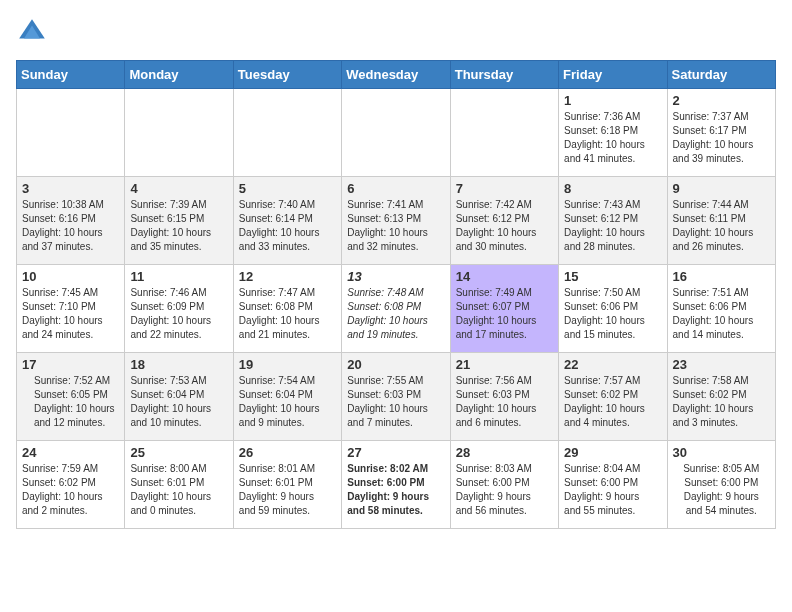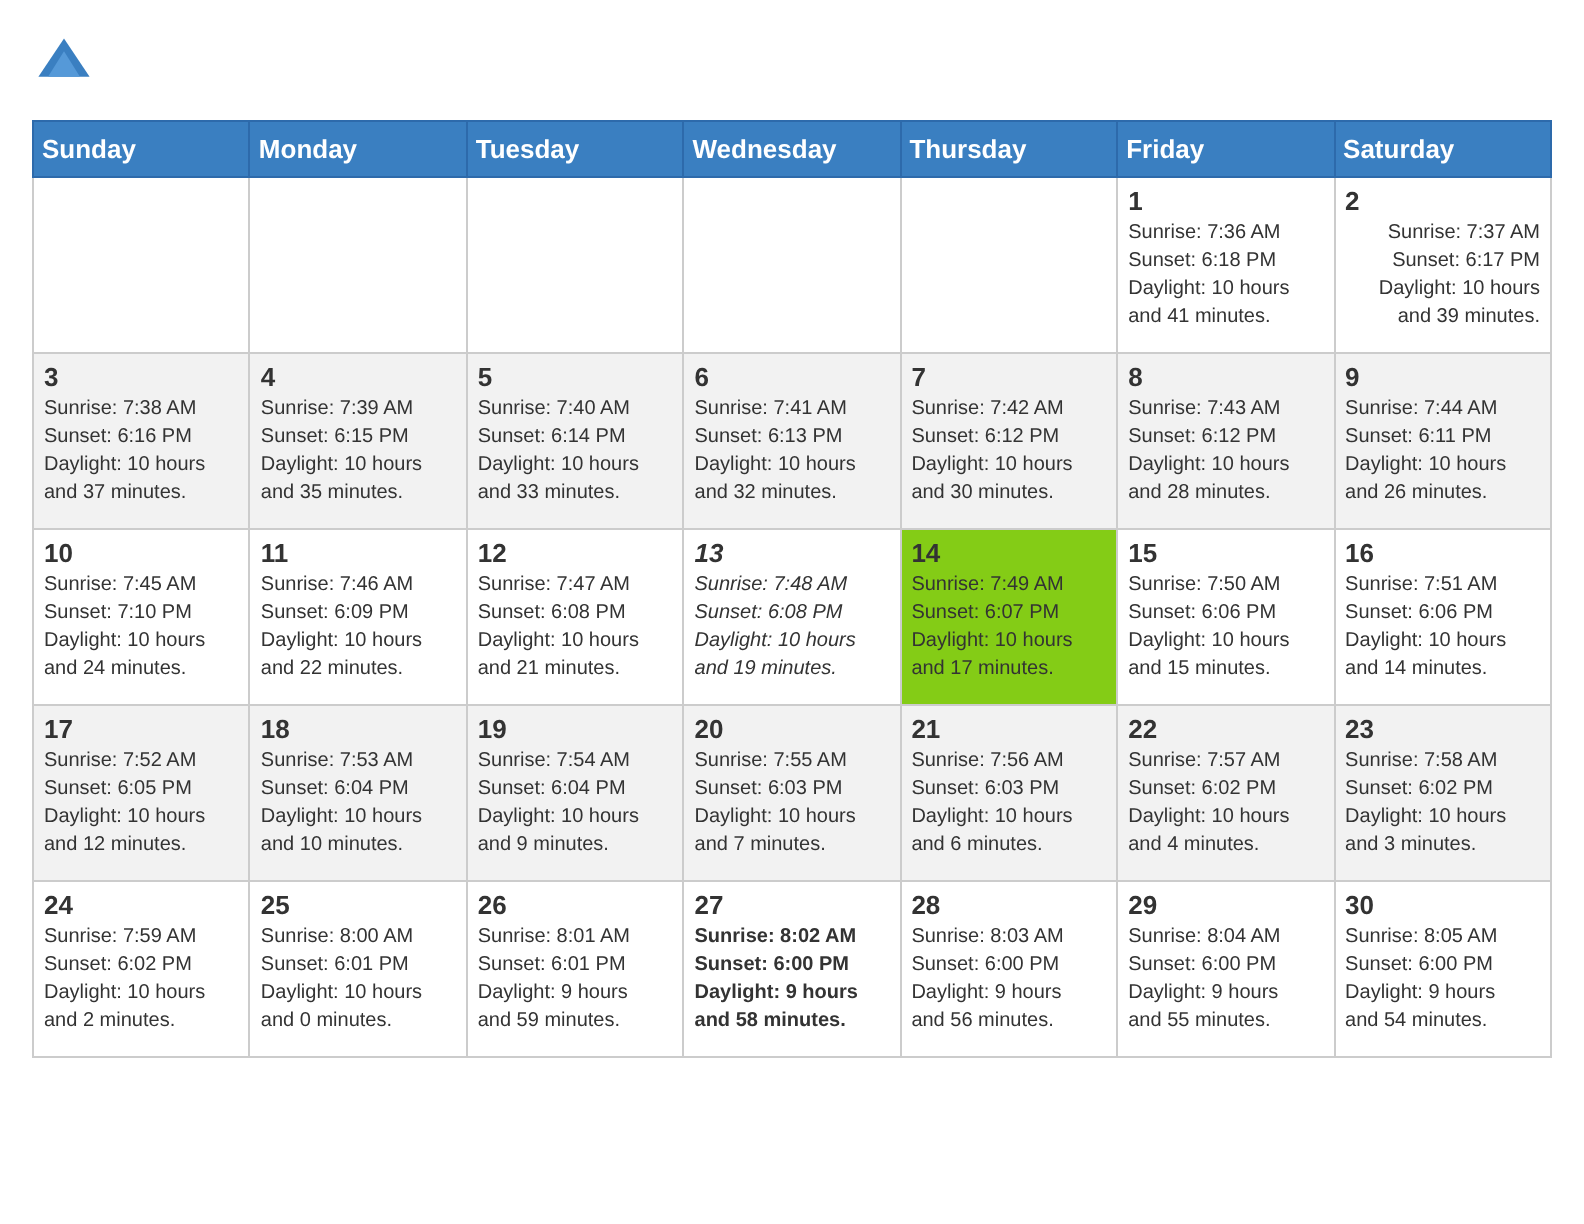--- a/index.html
+++ b/index.html
@@ -137,30 +137,30 @@
         <td class="empty" style="background: rgb(255, 255, 255);"></td>
         <td style="background: rgb(255, 255, 255);">
           <span class="day-number">1</span>
           <div class="day-info" style="white-space: pre-line;">Sunrise: 7:36 AM
 Sunset: 6:18 PM
 Daylight: 10 hours
 and 41 minutes.</div>
         </td>
         <td style="background: rgb(255, 255, 255);">
           <span class="day-number">2</span>
-          <div class="day-info" style="white-space: pre-line; text-align: right;">Sunrise: 7:37 AM
+          <div class="day-info" style="white-space: pre-line;">Sunrise: 7:37 AM
 Sunset: 6:17 PM
 Daylight: 10 hours
 and 39 minutes.</div>
         </td>
       </tr>
       <tr>
         <td style="background: rgb(242, 242, 242);">
           <span class="day-number">3</span>
-          <div class="day-info" style="white-space: pre-line;">Sunrise: 7:38 AM
+          <div class="day-info" style="white-space: pre-line;">Sunrise: 10:38 AM
 Sunset: 6:16 PM
 Daylight: 10 hours
 and 37 minutes.</div>
         </td>
         <td style="background: rgb(242, 242, 242);">
           <span class="day-number">4</span>
           <div class="day-info" style="white-space: pre-line;">Sunrise: 7:39 AM
 Sunset: 6:15 PM
 Daylight: 10 hours
 and 35 minutes.</div>
@@ -223,21 +223,21 @@
 Daylight: 10 hours
 and 21 minutes.</div>
         </td>
         <td style="background: rgb(255, 255, 255); font-style: italic;">
           <span class="day-number">13</span>
           <div class="day-info" style="white-space: pre-line;">Sunrise: 7:48 AM
 Sunset: 6:08 PM
 Daylight: 10 hours
 and 19 minutes.</div>
         </td>
-        <td style="background: #84cc16; margin-top: 46px;">
+        <td style="background: #c4b5fd; margin-top: 46px;">
           <span class="day-number">14</span>
           <div class="day-info" style="white-space: pre-line;">Sunrise: 7:49 AM
 Sunset: 6:07 PM
 Daylight: 10 hours
 and 17 minutes.</div>
         </td>
         <td style="background: rgb(255, 255, 255);">
           <span class="day-number">15</span>
           <div class="day-info" style="white-space: pre-line;">Sunrise: 7:50 AM
 Sunset: 6:06 PM
@@ -248,21 +248,21 @@
           <span class="day-number">16</span>
           <div class="day-info" style="white-space: pre-line;">Sunrise: 7:51 AM
 Sunset: 6:06 PM
 Daylight: 10 hours
 and 14 minutes.</div>
         </td>
       </tr>
       <tr>
         <td style="background: rgb(242, 242, 242);">
           <span class="day-number">17</span>
-          <div class="day-info" style="white-space: pre-line;">Sunrise: 7:52 AM
+          <div class="day-info" style="white-space: pre-line; margin-left: 12px;">Sunrise: 7:52 AM
 Sunset: 6:05 PM
 Daylight: 10 hours
 and 12 minutes.</div>
         </td>
         <td style="background: rgb(242, 242, 242);">
           <span class="day-number">18</span>
           <div class="day-info" style="white-space: pre-line;">Sunrise: 7:53 AM
 Sunset: 6:04 PM
 Daylight: 10 hours
 and 10 minutes.</div>
@@ -341,20 +341,20 @@
         </td>
         <td style="background: rgb(255, 255, 255);">
           <span class="day-number">29</span>
           <div class="day-info" style="white-space: pre-line;">Sunrise: 8:04 AM
 Sunset: 6:00 PM
 Daylight: 9 hours
 and 55 minutes.</div>
         </td>
         <td style="background: rgb(255, 255, 255); margin-left: 22px;">
           <span class="day-number">30</span>
-          <div class="day-info" style="white-space: pre-line;">Sunrise: 8:05 AM
+          <div class="day-info" style="white-space: pre-line; text-align: center;">Sunrise: 8:05 AM
 Sunset: 6:00 PM
 Daylight: 9 hours
 and 54 minutes.</div>
         </td>
       </tr>
     </tbody>
 </table>
 
 </body></html>

